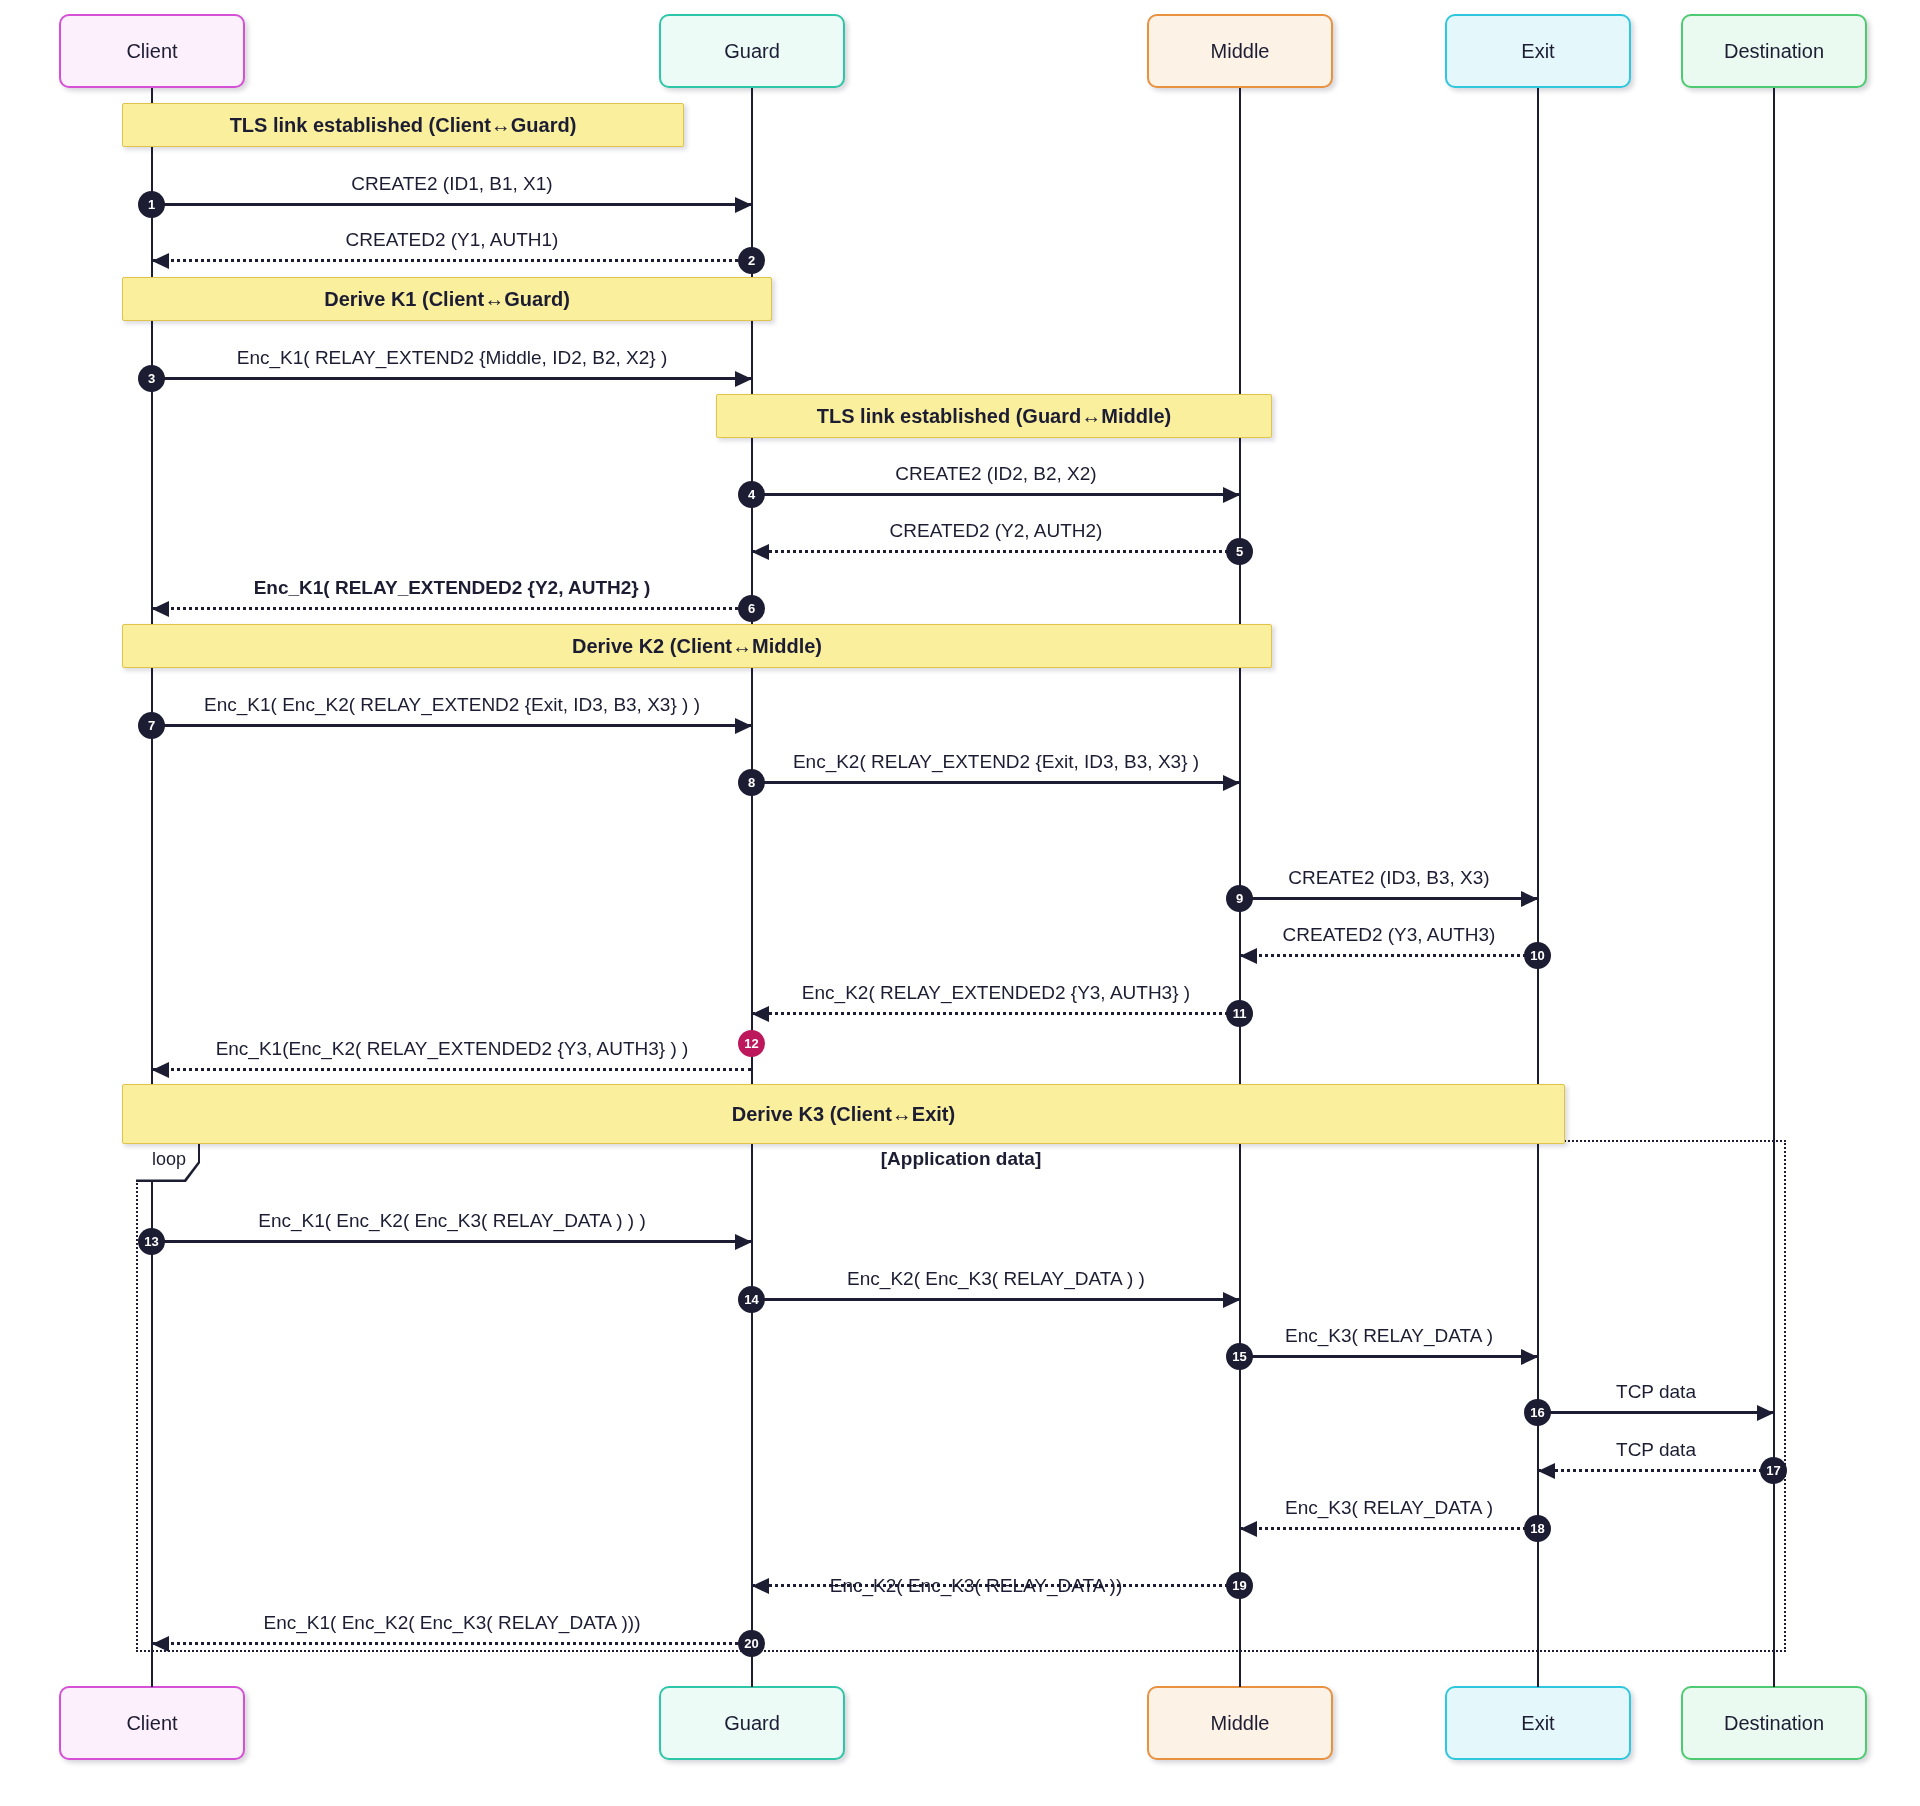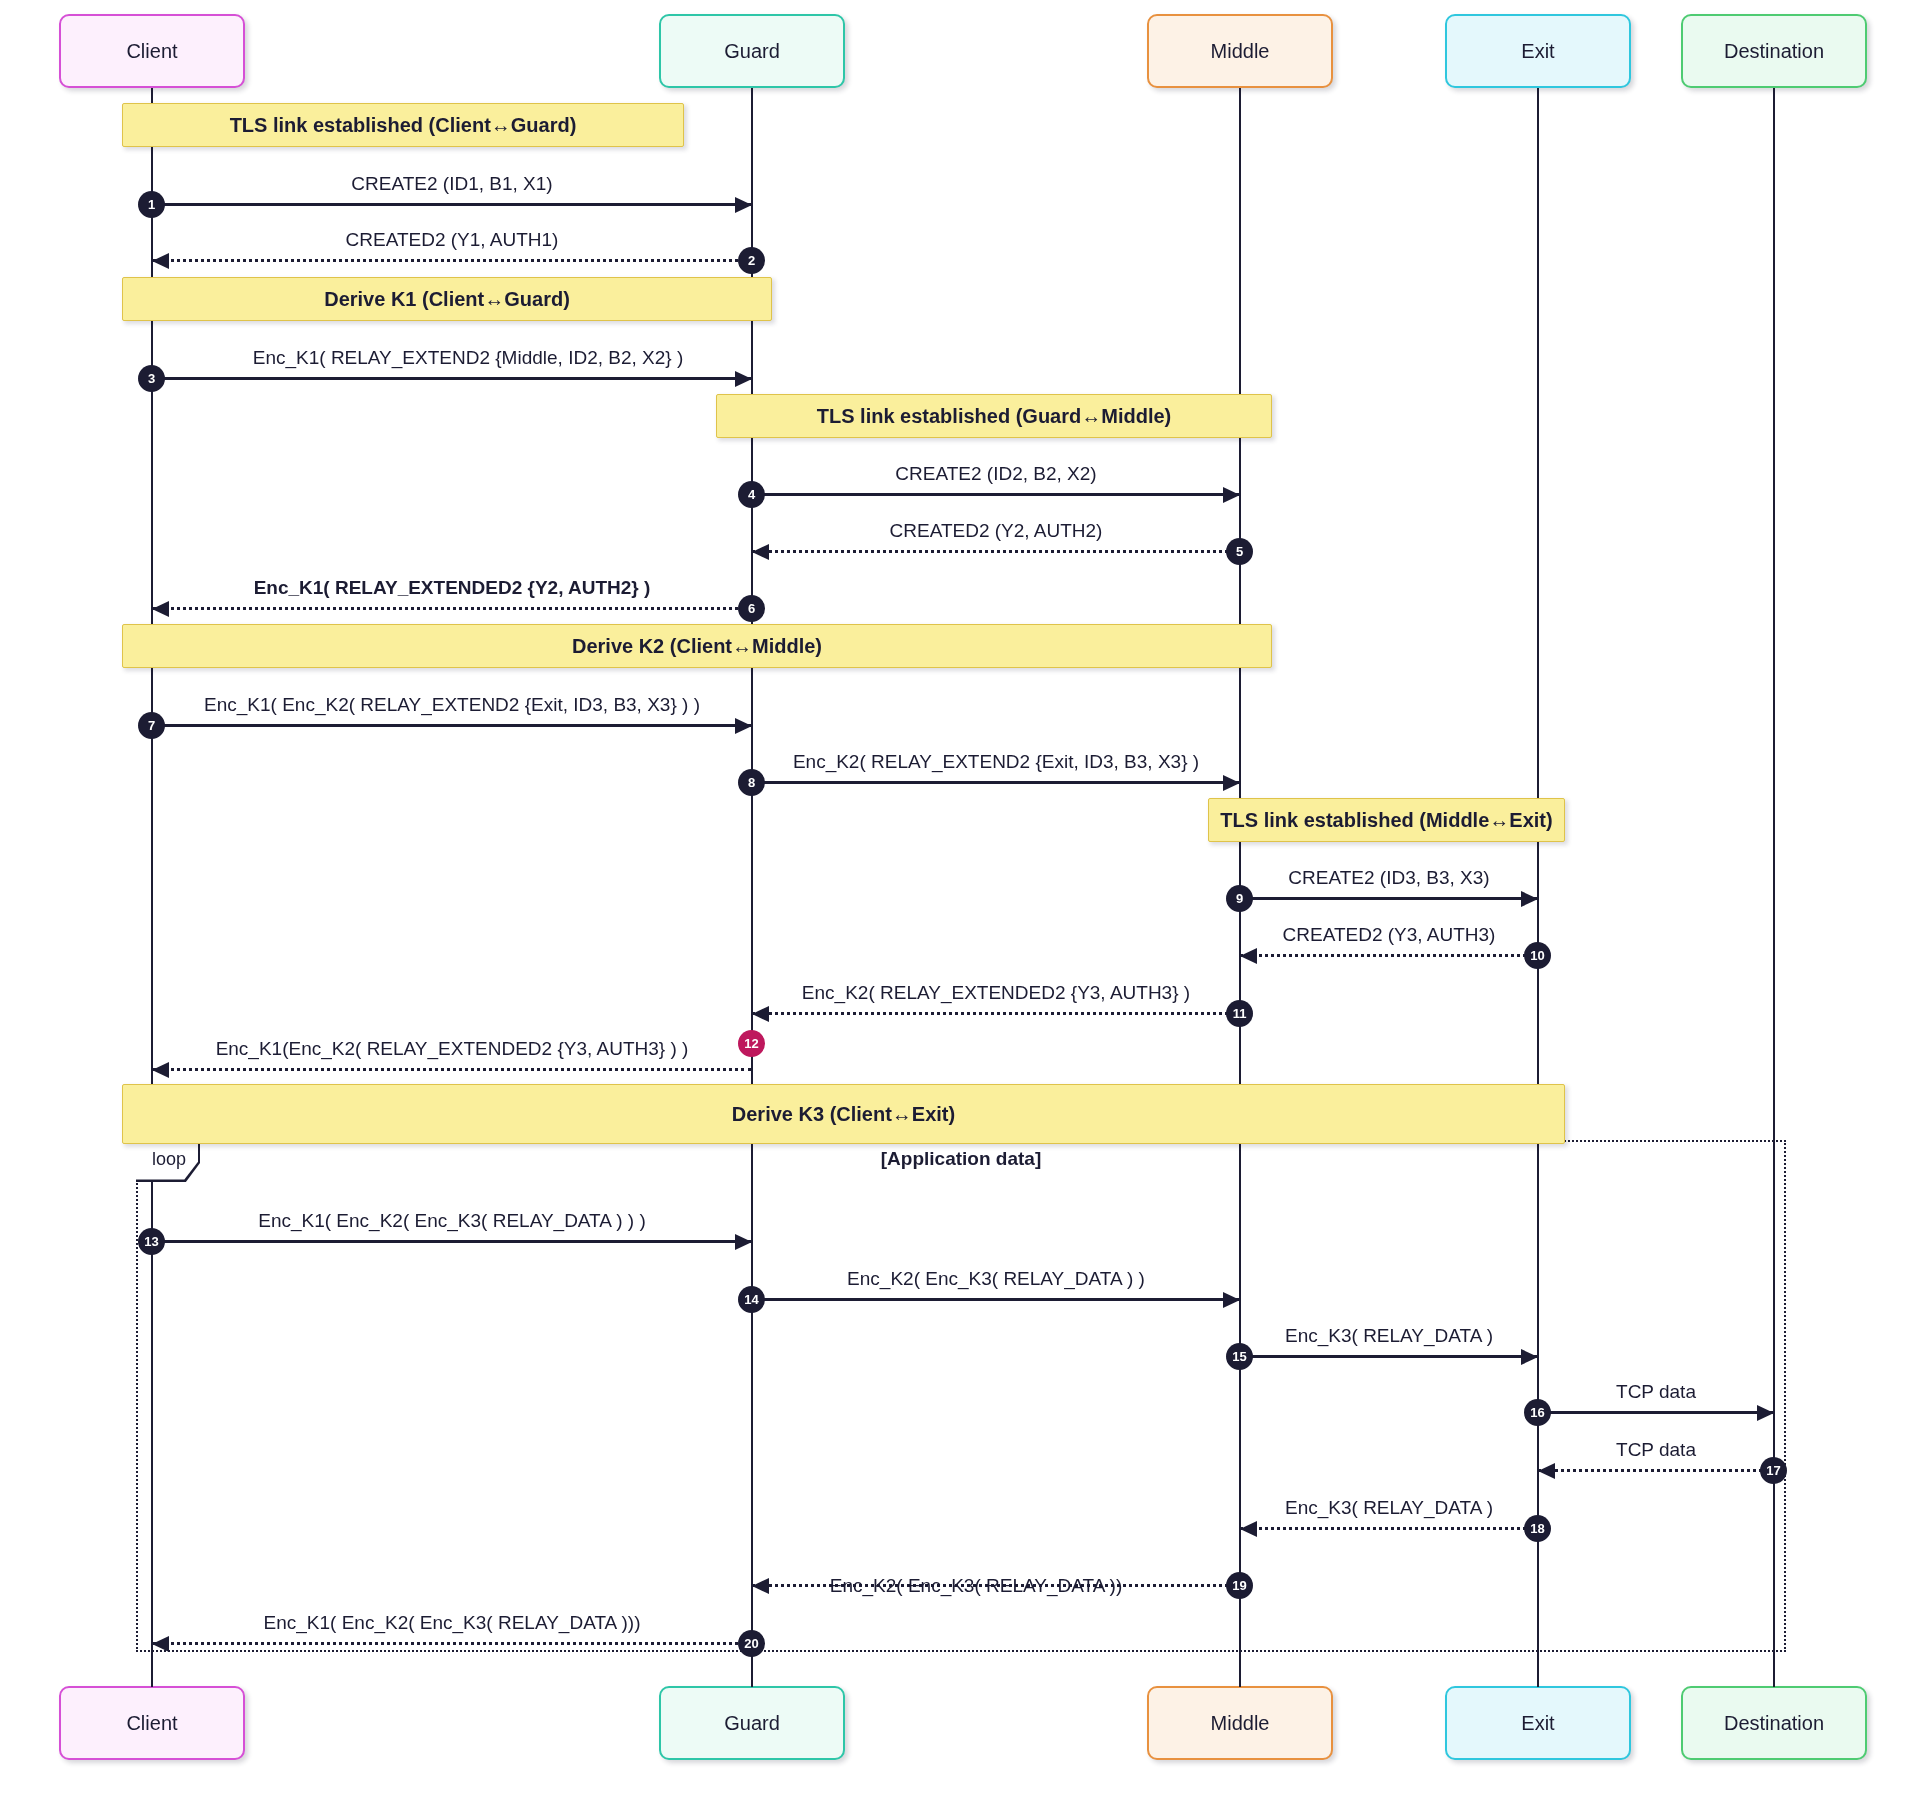--- a/index.html
+++ b/index.html
@@ -53,21 +53,21 @@
       <div class="shaft solid" style="left: 152px; top: 203px; width: 600px;"></div>
       <div class="head right" style="left: 735px; top: 197px;"></div>
       <div class="mlabel" style="left: 152px; width: 600px; top: 172px; color: rgb(28, 28, 51);">CREATE2 (ID1, B1, X1)</div>
       <div class="mcircle" style="left: 138px; top: 191px; background: rgb(28, 28, 51); color: rgb(255, 255, 255);">1</div>
       <div class="shaft dotted" style="left: 152px; top: 259px; width: 600px;"></div>
       <div class="head left" style="left: 152px; top: 253px;"></div>
       <div class="mlabel" style="left: 152px; width: 600px; top: 228px; color: rgb(28, 28, 51);">CREATED2 (Y1, AUTH1)</div>
       <div class="mcircle" style="left: 738px; top: 247px; background: rgb(28, 28, 51); color: rgb(255, 255, 255);">2</div>
       <div class="shaft solid" style="left: 152px; top: 377px; width: 600px;"></div>
       <div class="head right" style="left: 735px; top: 371px;"></div>
-      <div class="mlabel" style="left: 152px; width: 600px; top: 346px; color: rgb(28, 28, 51); padding-left: 16px;">Enc_K1( RELAY_EXTEND2 {Middle, ID2, B2, X2} )</div>
+      <div class="mlabel" style="left: 152px; width: 600px; top: 346px; color: rgb(28, 28, 51);">Enc_K1( RELAY_EXTEND2 {Middle, ID2, B2, X2} )</div>
       <div class="mcircle" style="left: 138px; top: 365px; background: rgb(28, 28, 51); color: rgb(255, 255, 255);">3</div>
       <div class="shaft solid" style="left: 752px; top: 493px; width: 488px;"></div>
       <div class="head right" style="left: 1223px; top: 487px;"></div>
       <div class="mlabel" style="left: 752px; width: 488px; top: 462px; color: rgb(28, 28, 51);">CREATE2 (ID2, B2, X2)</div>
       <div class="mcircle" style="left: 738px; top: 481px; background: rgb(28, 28, 51); color: rgb(255, 255, 255);">4</div>
       <div class="shaft dotted" style="left: 752px; top: 550px; width: 488px;"></div>
       <div class="head left" style="left: 752px; top: 544px;"></div>
       <div class="mlabel" style="left: 752px; width: 488px; top: 519px; color: rgb(28, 28, 51);">CREATED2 (Y2, AUTH2)</div>
       <div class="mcircle" style="left: 1226px; top: 538px; background: rgb(28, 28, 51); color: rgb(255, 255, 255);">5</div>
       <div class="shaft dotted" style="left: 152px; top: 607px; width: 600px;"></div>
@@ -129,21 +129,20 @@
       <div class="shaft dotted" style="left: 152px; top: 1642px; width: 600px;"></div>
       <div class="head left" style="left: 152px; top: 1636px;"></div>
       <div class="mlabel" style="left: 152px; width: 600px; top: 1611px; color: rgb(28, 28, 51);">Enc_K1( Enc_K2( Enc_K3( RELAY_DATA )))</div>
       <div class="mcircle" style="left: 738px; top: 1630px; background: rgb(28, 28, 51); color: rgb(255, 255, 255);">20</div>
     </div>
   <div class="layer" id="notes-layer">
       <div class="note" style="left: 122px; top: 103px; width: 562px; height: 44px; background: rgb(250, 239, 156); border-color: rgb(223, 195, 74); color: rgb(28, 28, 51);">TLS link established (Client↔Guard)</div>
       <div class="note" style="left: 122px; top: 277px; width: 650px; height: 44px; background: rgb(250, 239, 156); border-color: rgb(223, 195, 74); color: rgb(28, 28, 51);">Derive K1 (Client↔Guard)</div>
       <div class="note" style="left: 716px; top: 394px; width: 556px; height: 44px; background: rgb(250, 239, 156); border-color: rgb(223, 195, 74); color: rgb(28, 28, 51);">TLS link established (Guard↔Middle)</div>
       <div class="note" style="left: 122px; top: 624px; width: 1150px; height: 44px; background: rgb(250, 239, 156); border-color: rgb(223, 195, 74); color: rgb(28, 28, 51);">Derive K2 (Client↔Middle)</div>
-      <div class="note" style="left: 1208px; top: 798px; width: 357px; height: 44px; background: rgb(250, 239, 156); border-color: rgb(223, 195, 74); color: rgb(28, 28, 51);">TLS link established (Middle↔Exit)</div>
       <div class="note" style="left: 122px; top: 1084px; width: 1443px; height: 60px; background: rgb(250, 239, 156); border-color: rgb(223, 195, 74); color: rgb(28, 28, 51);">Derive K3 (Client↔Exit)</div>
     </div>
   <div class="layer" id="actors-layer">
       <div class="actor" style="left: 59px; top: 14px; background: rgb(253, 240, 253); border-color: rgb(214, 80, 214); color: rgb(28, 28, 51);">Client</div>
       <div class="actor" style="left: 659px; top: 14px; background: rgb(237, 251, 246); border-color: rgb(46, 198, 168); color: rgb(28, 28, 51);">Guard</div>
       <div class="actor" style="left: 1147px; top: 14px; background: rgb(253, 242, 230); border-color: rgb(232, 145, 63); color: rgb(28, 28, 51);">Middle</div>
       <div class="actor" style="left: 1445px; top: 14px; background: rgb(228, 248, 252); border-color: rgb(47, 199, 222); color: rgb(28, 28, 51);">Exit</div>
       <div class="actor" style="left: 1681px; top: 14px; background: rgb(234, 250, 240); border-color: rgb(78, 203, 114); color: rgb(28, 28, 51);">Destination</div>
       <div class="actor" style="left: 59px; top: 1686px; background: rgb(253, 240, 253); border-color: rgb(214, 80, 214); color: rgb(28, 28, 51);">Client</div>
       <div class="actor" style="left: 659px; top: 1686px; background: rgb(237, 251, 246); border-color: rgb(46, 198, 168); color: rgb(28, 28, 51);">Guard</div>

